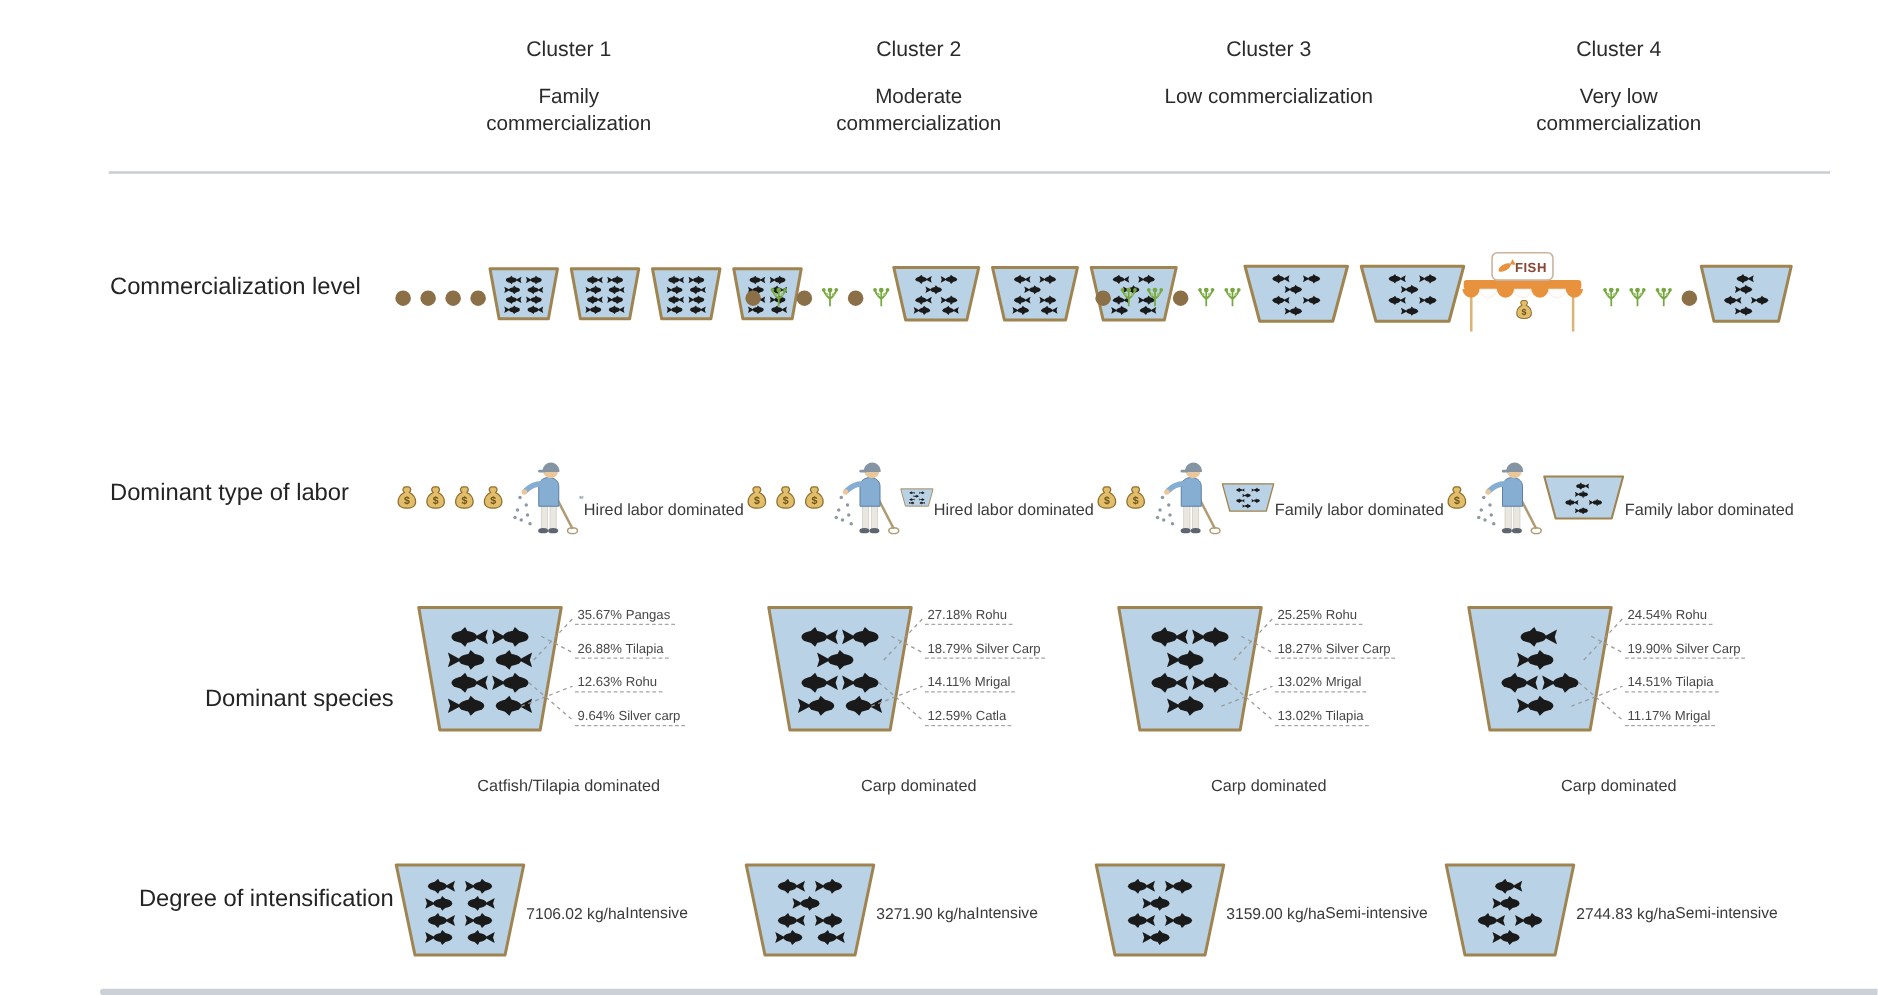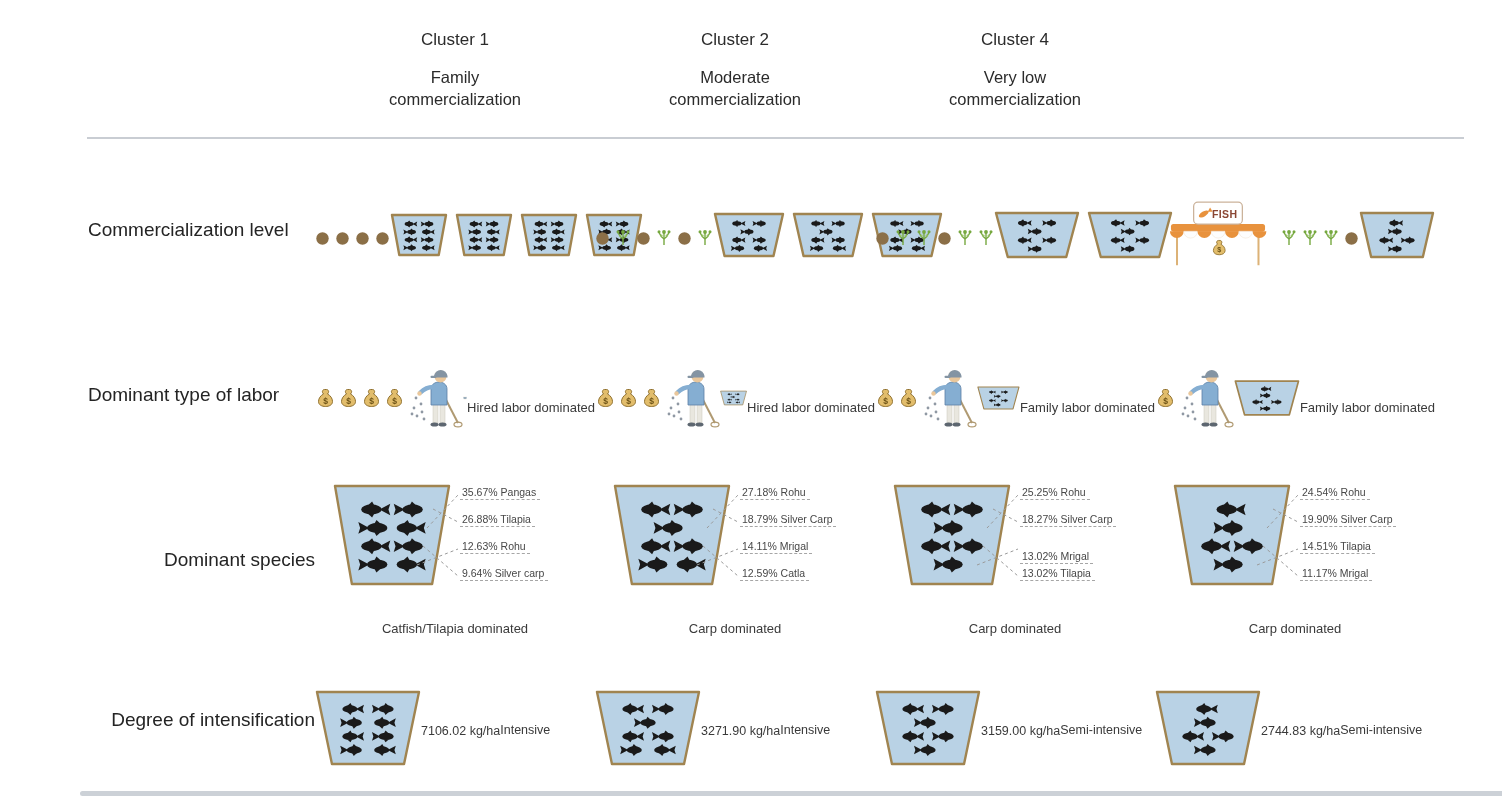--- a/index.html
+++ b/index.html
@@ -52,20 +52,24 @@
 <div class="header-row" id="header-row">
     <div class="cluster-header">
       <div class="cluster-title">Cluster 1</div>
       <div class="cluster-subtitle">Family commercialization</div>
     </div>
     <div class="cluster-header">
       <div class="cluster-title">Cluster 2</div>
       <div class="cluster-subtitle">Moderate commercialization</div>
     </div>
     <div class="cluster-header">
+      <div class="cluster-title">Cluster 3</div>
+      <div class="cluster-subtitle">Low commercialization</div>
+    </div>
+    <div class="cluster-header">
       <div class="cluster-title">Cluster 4</div>
       <div class="cluster-subtitle">Very low commercialization</div>
     </div>
   </div>
 <div class="header-line"></div>
 <div class="grid" id="grid">
     <div class="row-label" style="grid-area: 1 / 1;">
       <span>Commercialization level</span>
     </div>
     <div class="row-label" style="grid-area: 2 / 1;">
@@ -886,21 +890,21 @@
             </g>
           </svg></div>
         <svg class="sp-lines" width="280" height="180">
           <line x1="118" y1="39" x2="143" y2="52" stroke="#9a9a9a" stroke-width="1" stroke-dasharray="3,3"></line>
           <line x1="112" y1="58" x2="143" y2="25" stroke="#9a9a9a" stroke-width="1" stroke-dasharray="3,3"></line>
           <line x1="108" y1="76" x2="143" y2="106" stroke="#9a9a9a" stroke-width="1" stroke-dasharray="3,3"></line>
           <line x1="102" y1="95" x2="143" y2="79" stroke="#9a9a9a" stroke-width="1" stroke-dasharray="3,3"></line>
         </svg>
         <div class="sp-label" style="top:16px"><span>25.25%</span> <span>Rohu</span></div>
         <div class="sp-label" style="top:43px"><span>18.27%</span> <span>Silver Carp</span></div>
-        <div class="sp-label" style="top:80px"><span>13.02%</span> <span>Mrigal</span></div>
+        <div class="sp-label" style="top:70px"><span>13.02%</span> <span>Mrigal</span></div>
         <div class="sp-label" style="top:97px"><span>13.02%</span> <span>Tilapia</span></div>
         <div class="species-caption caption">Carp dominated</div>
       </div>
     </div>
     <div class="cell cell-intens" style="grid-area: 4 / 4;">
       <svg width="106" height="76" viewBox="0 0 106 76">
         <polygon points="2,2 104,2 89.03999999999999,74 16.96,74" fill="#b9d2e5" stroke="#a08450" stroke-width="2.4" stroke-linejoin="round"></polygon>
         <g transform="translate(37.1,19.0) scale(0.541,0.541)">
           <use href="#fishg" x="-24" y="-11"></use>
         </g>

